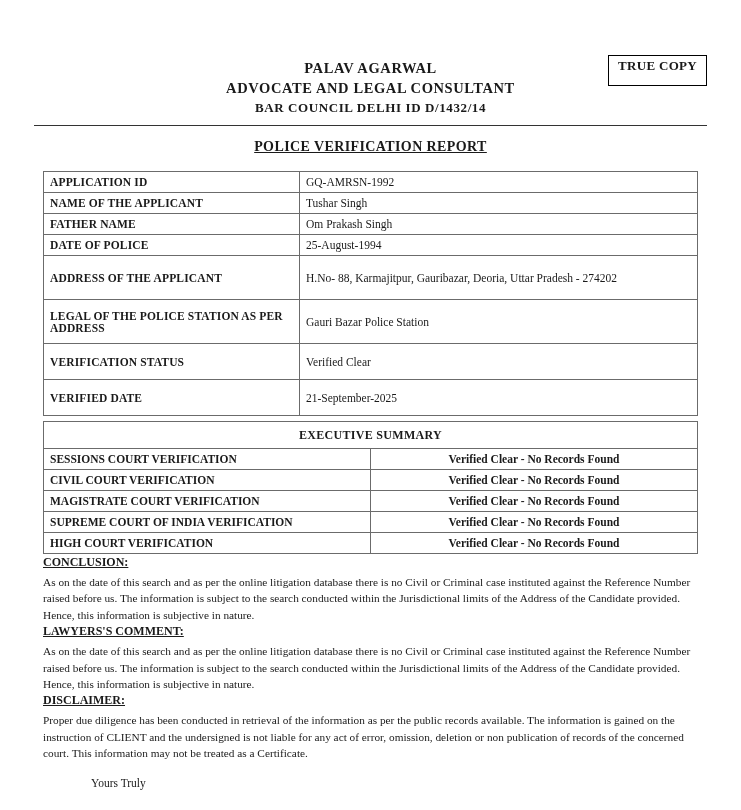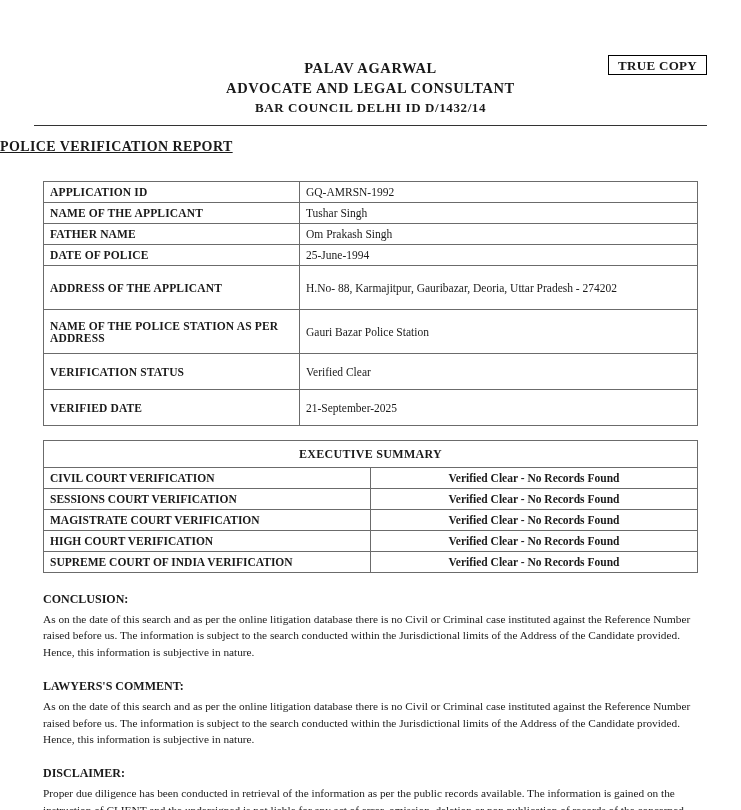--- a/index.html
+++ b/index.html
@@ -21,21 +21,21 @@
     height: 810px;
     padding: 0;
     box-sizing: border-box;
   }
   
   .true-copy {
     position: absolute;
     top: 55px;
     right: 34px;
     border: 1.5px solid #000;
-    padding: 2px 9px 0 9px;
+    padding: 2px 9px 11px 9px;
     font-weight: bold;
     font-size: 13px;
     letter-spacing: 0.3px;
     font-family: "Liberation Serif", serif;
   }
   
   .letterhead {
     text-align: center;
     padding-top: 60px;
   }
@@ -45,25 +45,25 @@
   }
   .lh1 { font-size: 14.5px; }
   .lh2 { font-size: 14.5px; margin-top: 3px; font-family: Liberation Serif, serif; }
   .lh3 { font-size: 13px; margin-top: 3px; }
   .rule {
     border-bottom: 1.2px solid #333;
     margin: 9px 34px 0 34px;
   }
   
   .report-title {
-    text-align: left;
+    text-align: center;
     font-weight: bold;
     font-size: 14px;
     margin-top: 13px;
-    margin-bottom: 26px;
+    margin-bottom: 16px;
     text-decoration: underline;
     letter-spacing: 0.4px;
   }
   
   .tbl {
     border-collapse: collapse;
     width: 655px;
     margin: 0 auto;
     table-layout: fixed;
   }
@@ -102,21 +102,22 @@
     font-size: 10.8px;
   }
   
   .section {
     width: 655px;
     margin: 0 auto;
   }
   .sec-head {
     font-weight: bold;
     font-size: 12px;
-    margin-top: 19px;
+    text-decoration: underline;
+    margin-top: 1px;
     margin-bottom: 4px;
   }
   .sec-body {
     font-size: 11.3px;
     line-height: 1.45;
     text-align: left;
   }
   
   .sign-block {
     width: 655px;
@@ -153,78 +154,82 @@
       <tr>
         <td class="lbl">NAME OF THE APPLICANT</td>
         <td class="val">Tushar Singh</td>
       </tr>
       <tr>
         <td class="lbl">FATHER NAME</td>
         <td class="val">Om Prakash Singh</td>
       </tr>
       <tr>
         <td class="lbl">DATE OF POLICE</td>
-        <td class="val">25-June-1994</td>
+        <td class="val">25-August-1994</td>
       </tr>
       <tr class="row-xtall">
         <td class="lbl">ADDRESS OF THE APPLICANT</td>
         <td class="val">H.No- 88, Karmajitpur, Gauribazar, Deoria, Uttar Pradesh - 274202</td>
       </tr>
       <tr class="row-xtall">
-        <td class="lbl">NAME OF THE POLICE STATION AS PER ADDRESS</td>
+        <td class="lbl">LEGAL OF THE POLICE STATION AS PER ADDRESS</td>
         <td class="val">Gauri Bazar Police Station</td>
       </tr>
       <tr class="row-tall">
         <td class="lbl">VERIFICATION STATUS</td>
         <td class="val">Verified Clear</td>
       </tr>
       <tr class="row-tall">
         <td class="lbl">VERIFIED DATE</td>
         <td class="val">21-September-2025</td>
       </tr>
     </tbody>
   </table>
 
-  <table class="tbl" style="margin-top:14px;">
+  <table class="tbl" style="margin-top:5px;">
     <tbody>
       <tr class="exec-head">
         <td colspan="2">EXECUTIVE SUMMARY</td>
       </tr>
       <tr>
+        <td class="exec-lbl">SESSIONS COURT VERIFICATION</td>
+        <td class="exec-val">Verified Clear - No Records Found</td>
+      </tr>
+      <tr>
         <td class="exec-lbl">CIVIL COURT VERIFICATION</td>
         <td class="exec-val">Verified Clear - No Records Found</td>
       </tr>
       <tr>
-        <td class="exec-lbl">SESSIONS COURT VERIFICATION</td>
-        <td class="exec-val">Verified Clear - No Records Found</td>
-      </tr>
-      <tr>
         <td class="exec-lbl">MAGISTRATE COURT VERIFICATION</td>
         <td class="exec-val">Verified Clear - No Records Found</td>
       </tr>
       <tr>
+        <td class="exec-lbl">SUPREME COURT OF INDIA VERIFICATION</td>
+        <td class="exec-val">Verified Clear - No Records Found</td>
+      </tr>
+      <tr>
         <td class="exec-lbl">HIGH COURT VERIFICATION</td>
-        <td class="exec-val">Verified Clear - No Records Found</td>
-      </tr>
-      <tr>
-        <td class="exec-lbl">SUPREME COURT OF INDIA VERIFICATION</td>
         <td class="exec-val">Verified Clear - No Records Found</td>
       </tr>
     </tbody>
   </table>
 
   <div class="section">
     <div class="sec-head">CONCLUSION:</div>
     <div class="sec-body">As on the date of this search and as per the online litigation database there is no Civil or Criminal case instituted against the Reference Number raised before us. The information is subject to the search conducted within the Jurisdictional limits of the Address of the Candidate provided. Hence, this information is subjective in nature.</div>
   </div>
 
   <div class="section">
     <div class="sec-head">LAWYERS'S COMMENT:</div>
     <div class="sec-body">As on the date of this search and as per the online litigation database there is no Civil or Criminal case instituted against the Reference Number raised before us. The information is subject to the search conducted within the Jurisdictional limits of the Address of the Candidate provided. Hence, this information is subjective in nature.</div>
   </div>
 
   <div class="section">
     <div class="sec-head">DISCLAIMER:</div>
     <div class="sec-body">Proper due diligence has been conducted in retrieval of the information as per the public records available. The information is gained on the instruction of CLIENT and the undersigned is not liable for any act of error, omission, deletion or non publication of records of the concerned court. This information may not be treated as a Certificate.</div>
   </div>
 
+  <div class="sign-block">
+    <div class="yours">Yours Truly</div>
+
+  </div>
 
 </div>
 
 </body></html>

